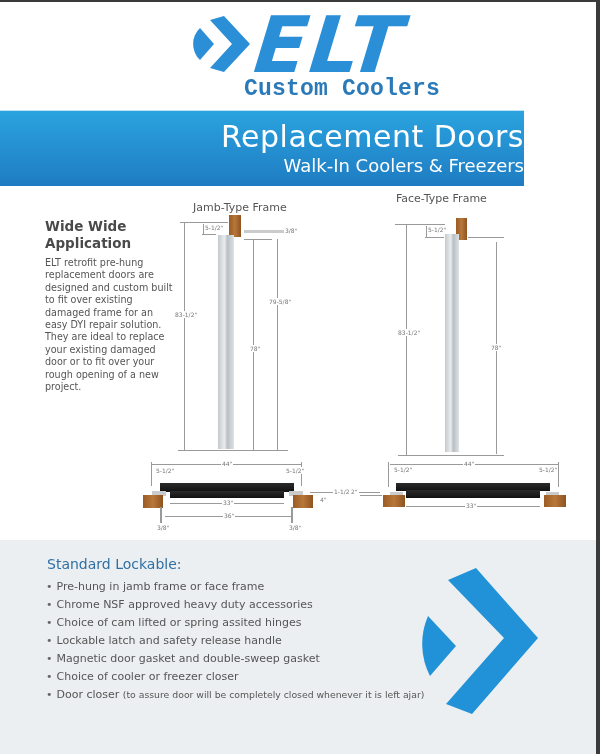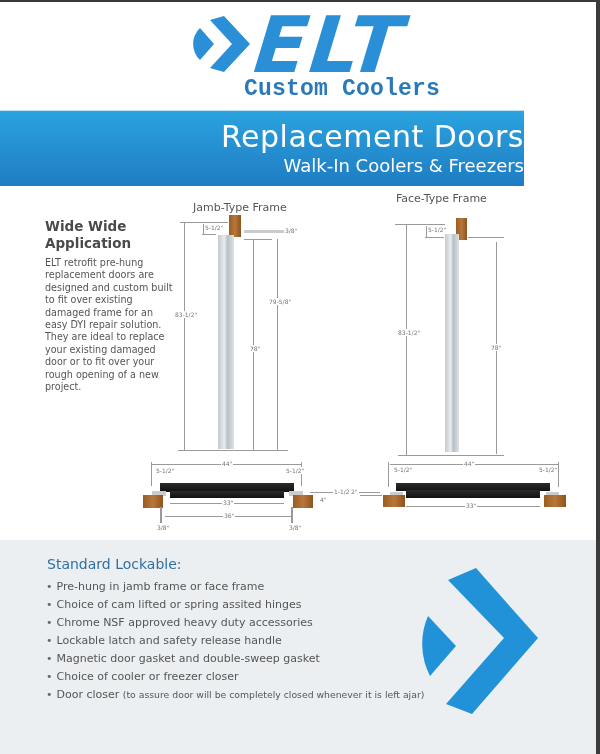--- a/index.html
+++ b/index.html
@@ -181,22 +181,22 @@
     <div class="ln" style="left:310px;top:490px;width:70px;height:1px;"></div>
     <div class="ln" style="left:360px;top:493px;width:22px;height:1px;"></div>
     <div class="dim" style="left:333px;top:486px;">1-1/2"</div>
     <div class="dim" style="left:350px;top:486px;">2"</div>
   </div>
 
   <div class="features">
     <div class="feat-title">Standard Lockable:</div>
     <ul class="feat-list">
       <li><span class="bullet">•</span><span>Pre-hung in jamb frame or face frame</span></li>
+      <li><span class="bullet">•</span><span>Chrome NSF approved heavy duty accessories</span></li>
       <li><span class="bullet">•</span><span>Choice of cam lifted or spring assited hinges</span></li>
-      <li><span class="bullet">•</span><span>Chrome NSF approved heavy duty accessories</span></li>
       <li><span class="bullet">•</span><span>Lockable latch and safety release handle</span></li>
       <li><span class="bullet">•</span><span>Magnetic door gasket and double-sweep gasket</span></li>
       <li><span class="bullet">•</span><span>Choice of cooler or freezer closer</span></li>
       <li><span class="bullet">•</span><span>Door closer</span> <span class="note">(to assure door will be completely closed whenever it is left ajar)</span></li>
     </ul>
   </div>
 
   <svg class="big-mark" width="140" height="150" viewBox="0 0 140 150">
     <path d="M28 12 L56 0 L118 70 L52 146 L26 136 L84 70 Z" fill="#2292d8"></path>
     <path d="M8 48 L36 78 L10 108 A70 70 0 0 1 8 48 Z" fill="#2292d8"></path>

